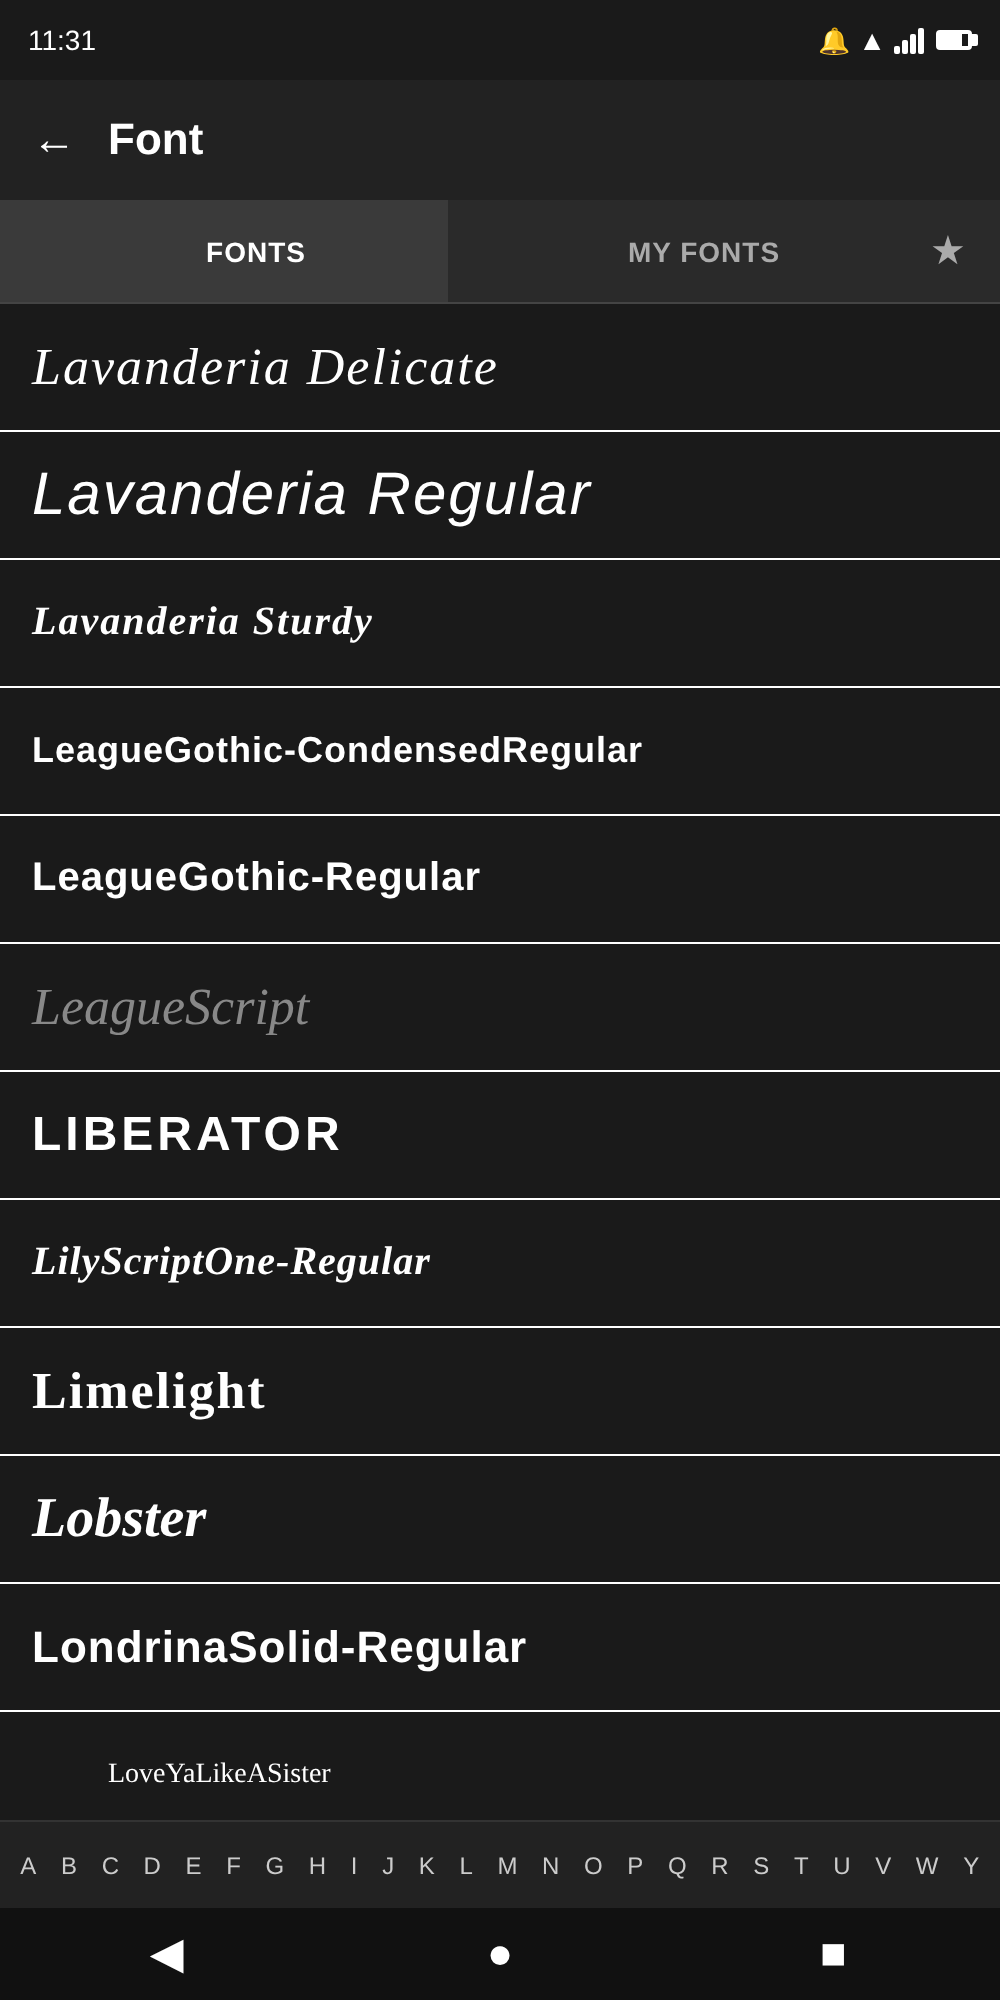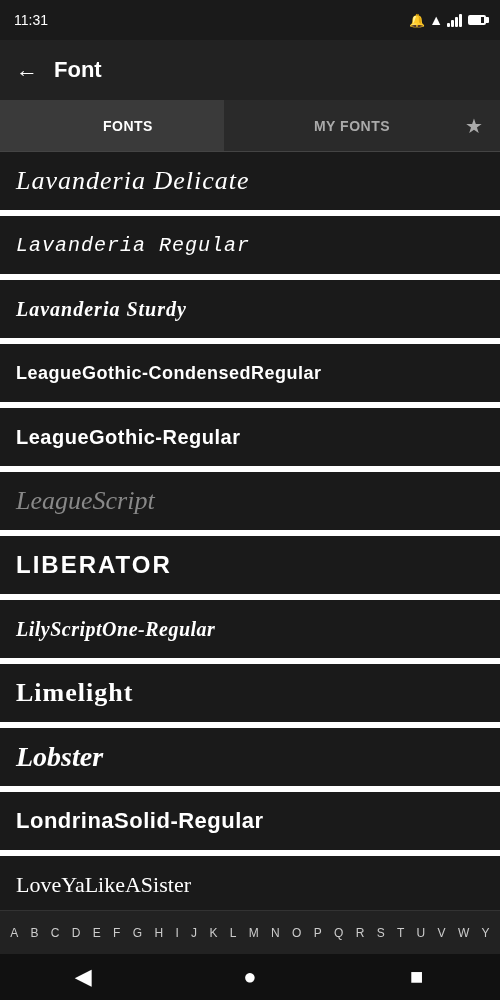--- a/index.html
+++ b/index.html
@@ -119,42 +119,42 @@
       overflow-y: auto;
       background-color: #1a1a1a;
     }
 
     .font-item {
       width: 100%;
       min-height: 64px;
       display: flex;
       align-items: center;
       padding: 0 16px;
-      border-bottom: 6px solid #ffffff;
+      border-bottom: 1px solid #ffffff;
       cursor: pointer;
     }
 
     .font-name {
       color: #fff;
       font-size: 20px;
     }
 
     
     .font-lavanderia-delicate {
       font-family: 'Georgia', cursive;
       font-style: italic;
       font-size: 26px;
       font-weight: 300;
       letter-spacing: 1px;
     }
 
     .font-lavanderia-regular {
-      font-family: Liberation Mono, monospace;
-      font-style: italic;
-      font-size: 20px;
+      font-family: Liberation Sans, sans-serif;
+      font-style: italic;
+      font-size: 30px;
       letter-spacing: 1px;
     }
 
     .font-lavanderia-sturdy {
       font-family: 'Georgia', cursive;
       font-style: italic;
       font-size: 20px;
       font-weight: bold;
       letter-spacing: 1px;
     }
@@ -212,21 +212,22 @@
     .font-londrina-solid {
       font-family: 'Arial Black', sans-serif;
       font-size: 22px;
       font-weight: bold;
       letter-spacing: 0.5px;
       text-align: center;
     }
 
     .font-loveyalikeasister {
       font-family: 'Comic Sans MS', 'Chalkboard SE', cursive;
-      font-size: 22px;
+      font-size: 14px;
+      margin-left: 38px;
     }
 
     
     .alpha-bar {
       width: 100%;
       height: 44px;
       background-color: #222;
       display: flex;
       align-items: center;
       justify-content: space-around;

